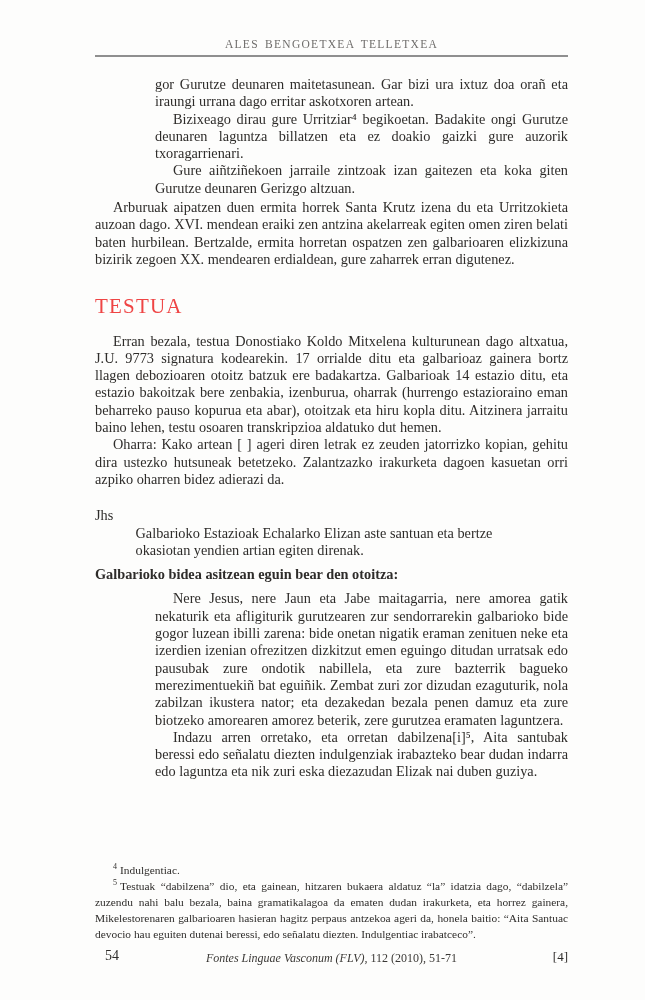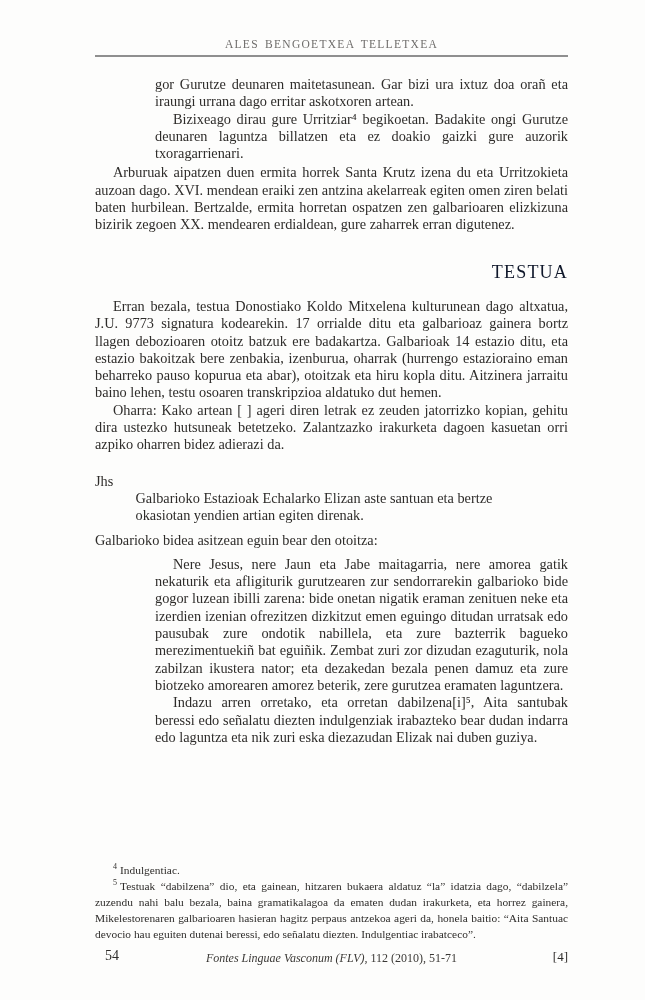--- a/index.html
+++ b/index.html
@@ -44,36 +44,36 @@
     font-size: 14.3px;
     line-height: 17.3px;
     text-align: justify;
   }
   p { margin: 0; }
   .indent { text-indent: 18px; }
   .quote-block { margin-left: 60px; }
   .para-arburuak { margin-top: 2px; }
   .section-heading {
     margin: 30px 0 0 0;
-    font-size: 18px;
+    font-size: 21px;
     font-weight: normal;
     letter-spacing: 1.2px;
-    color: #0f172a;
-    text-align: right;
+    color: #ef4444;
+    text-align: left;
   }
   .para-erran { margin-top: 17px; }
   .centered-block {
     margin-top: 19px;
     text-align: left;
   }
   .centered-title {
     width: 392px;
     margin: 0 auto;
   }
-  .centered-subtitle { margin-top: 7px; }
+  .centered-subtitle { margin-top: 7px; font-weight: bold; }
   .prayer { margin-top: 7px; }
   
   .footnotes {
     position: absolute;
     top: 862px;
     left: 95px;
     width: 473px;
     font-size: 11.4px;
     line-height: 16px;
     text-align: justify;
@@ -123,20 +123,21 @@
   <div class="running-header">
     <div class="header-text">ALES BENGOETXEA TELLETXEA</div>
     <div class="header-rule"></div>
   </div>
 
   <div class="main-col">
 
     <div class="quote-block">
       <p>gor Gurutze deunaren maitetasunean. Gar bizi ura ixtuz doa orañ eta iraungi urrana dago erritar askotxoren artean.</p>
       <p class="indent">Bizixeago dirau gure Urritziar⁴ begikoetan. Badakite ongi Gurutze deunaren laguntza billatzen eta ez doakio gaizki gure auzorik txoragarrienari.</p>
+      <p class="indent">Gure aiñtziñekoen jarraile zintzoak izan gaitezen eta koka giten Gurutze deunaren Gerizgo altzuan.</p>
     </div>
 
     <p class="indent para-arburuak">Arburuak aipatzen duen ermita horrek Santa Krutz izena du eta Urritzokieta auzoan dago. XVI. mendean eraiki zen antzina akelarreak egiten omen ziren belati baten hurbilean. Bertzalde, ermita horretan ospatzen zen galbarioaren elizkizuna bizirik zegoen XX. mendearen erdialdean, gure zaharrek erran digutenez.</p>
 
     <h2 class="section-heading">TESTUA</h2>
 
     <p class="indent para-erran">Erran bezala, testua Donostiako Koldo Mitxelena kulturunean dago altxatua, J.U. 9773 signatura kodearekin. 17 orrialde ditu eta galbarioaz gainera bortz llagen debozioaren otoitz batzuk ere badakartza. Galbarioak 14 estazio ditu, eta estazio bakoitzak bere zenbakia, izenburua, oharrak (hurrengo estazioraino eman beharreko pauso kopurua eta abar), otoitzak eta hiru kopla ditu. Aitzinera jarraitu baino lehen, testu osoaren transkripzioa aldatuko dut hemen.</p>
 
     <p class="indent">Oharra: Kako artean [ ] ageri diren letrak ez zeuden jatorrizko kopian, gehitu dira ustezko hutsuneak betetzeko. Zalantzazko irakurketa dagoen kasuetan orri azpiko oharren bidez adierazi da.</p>
 

